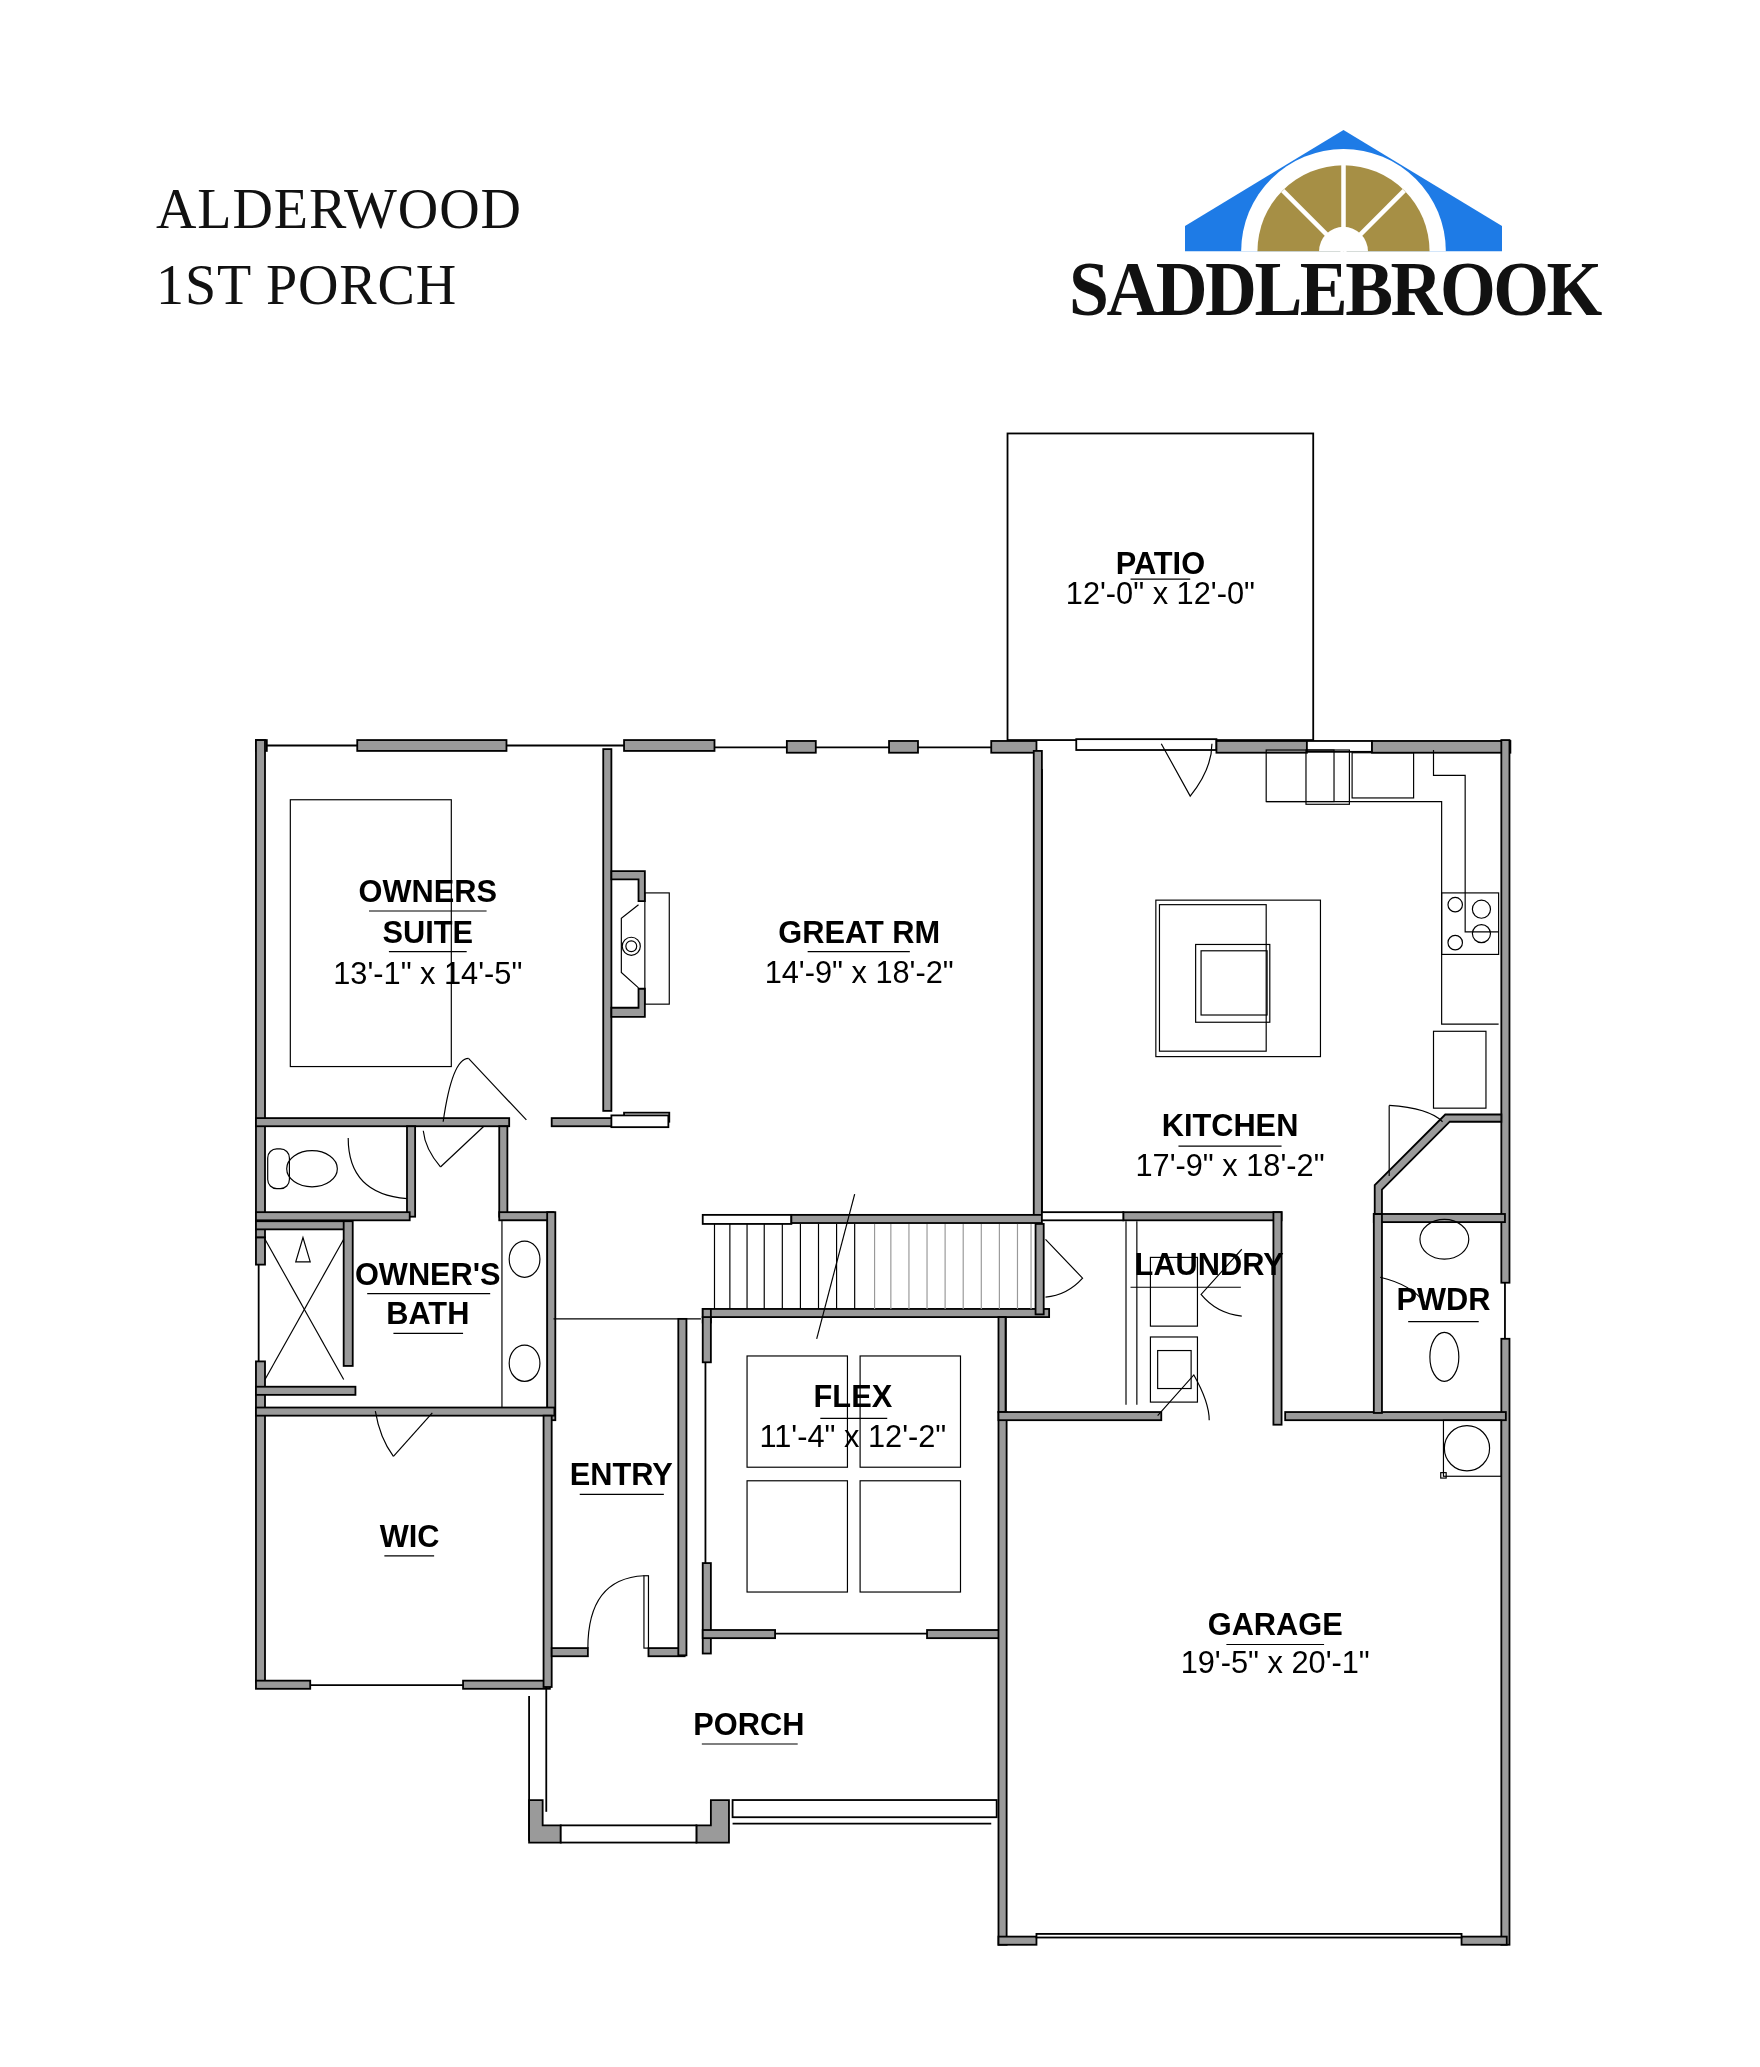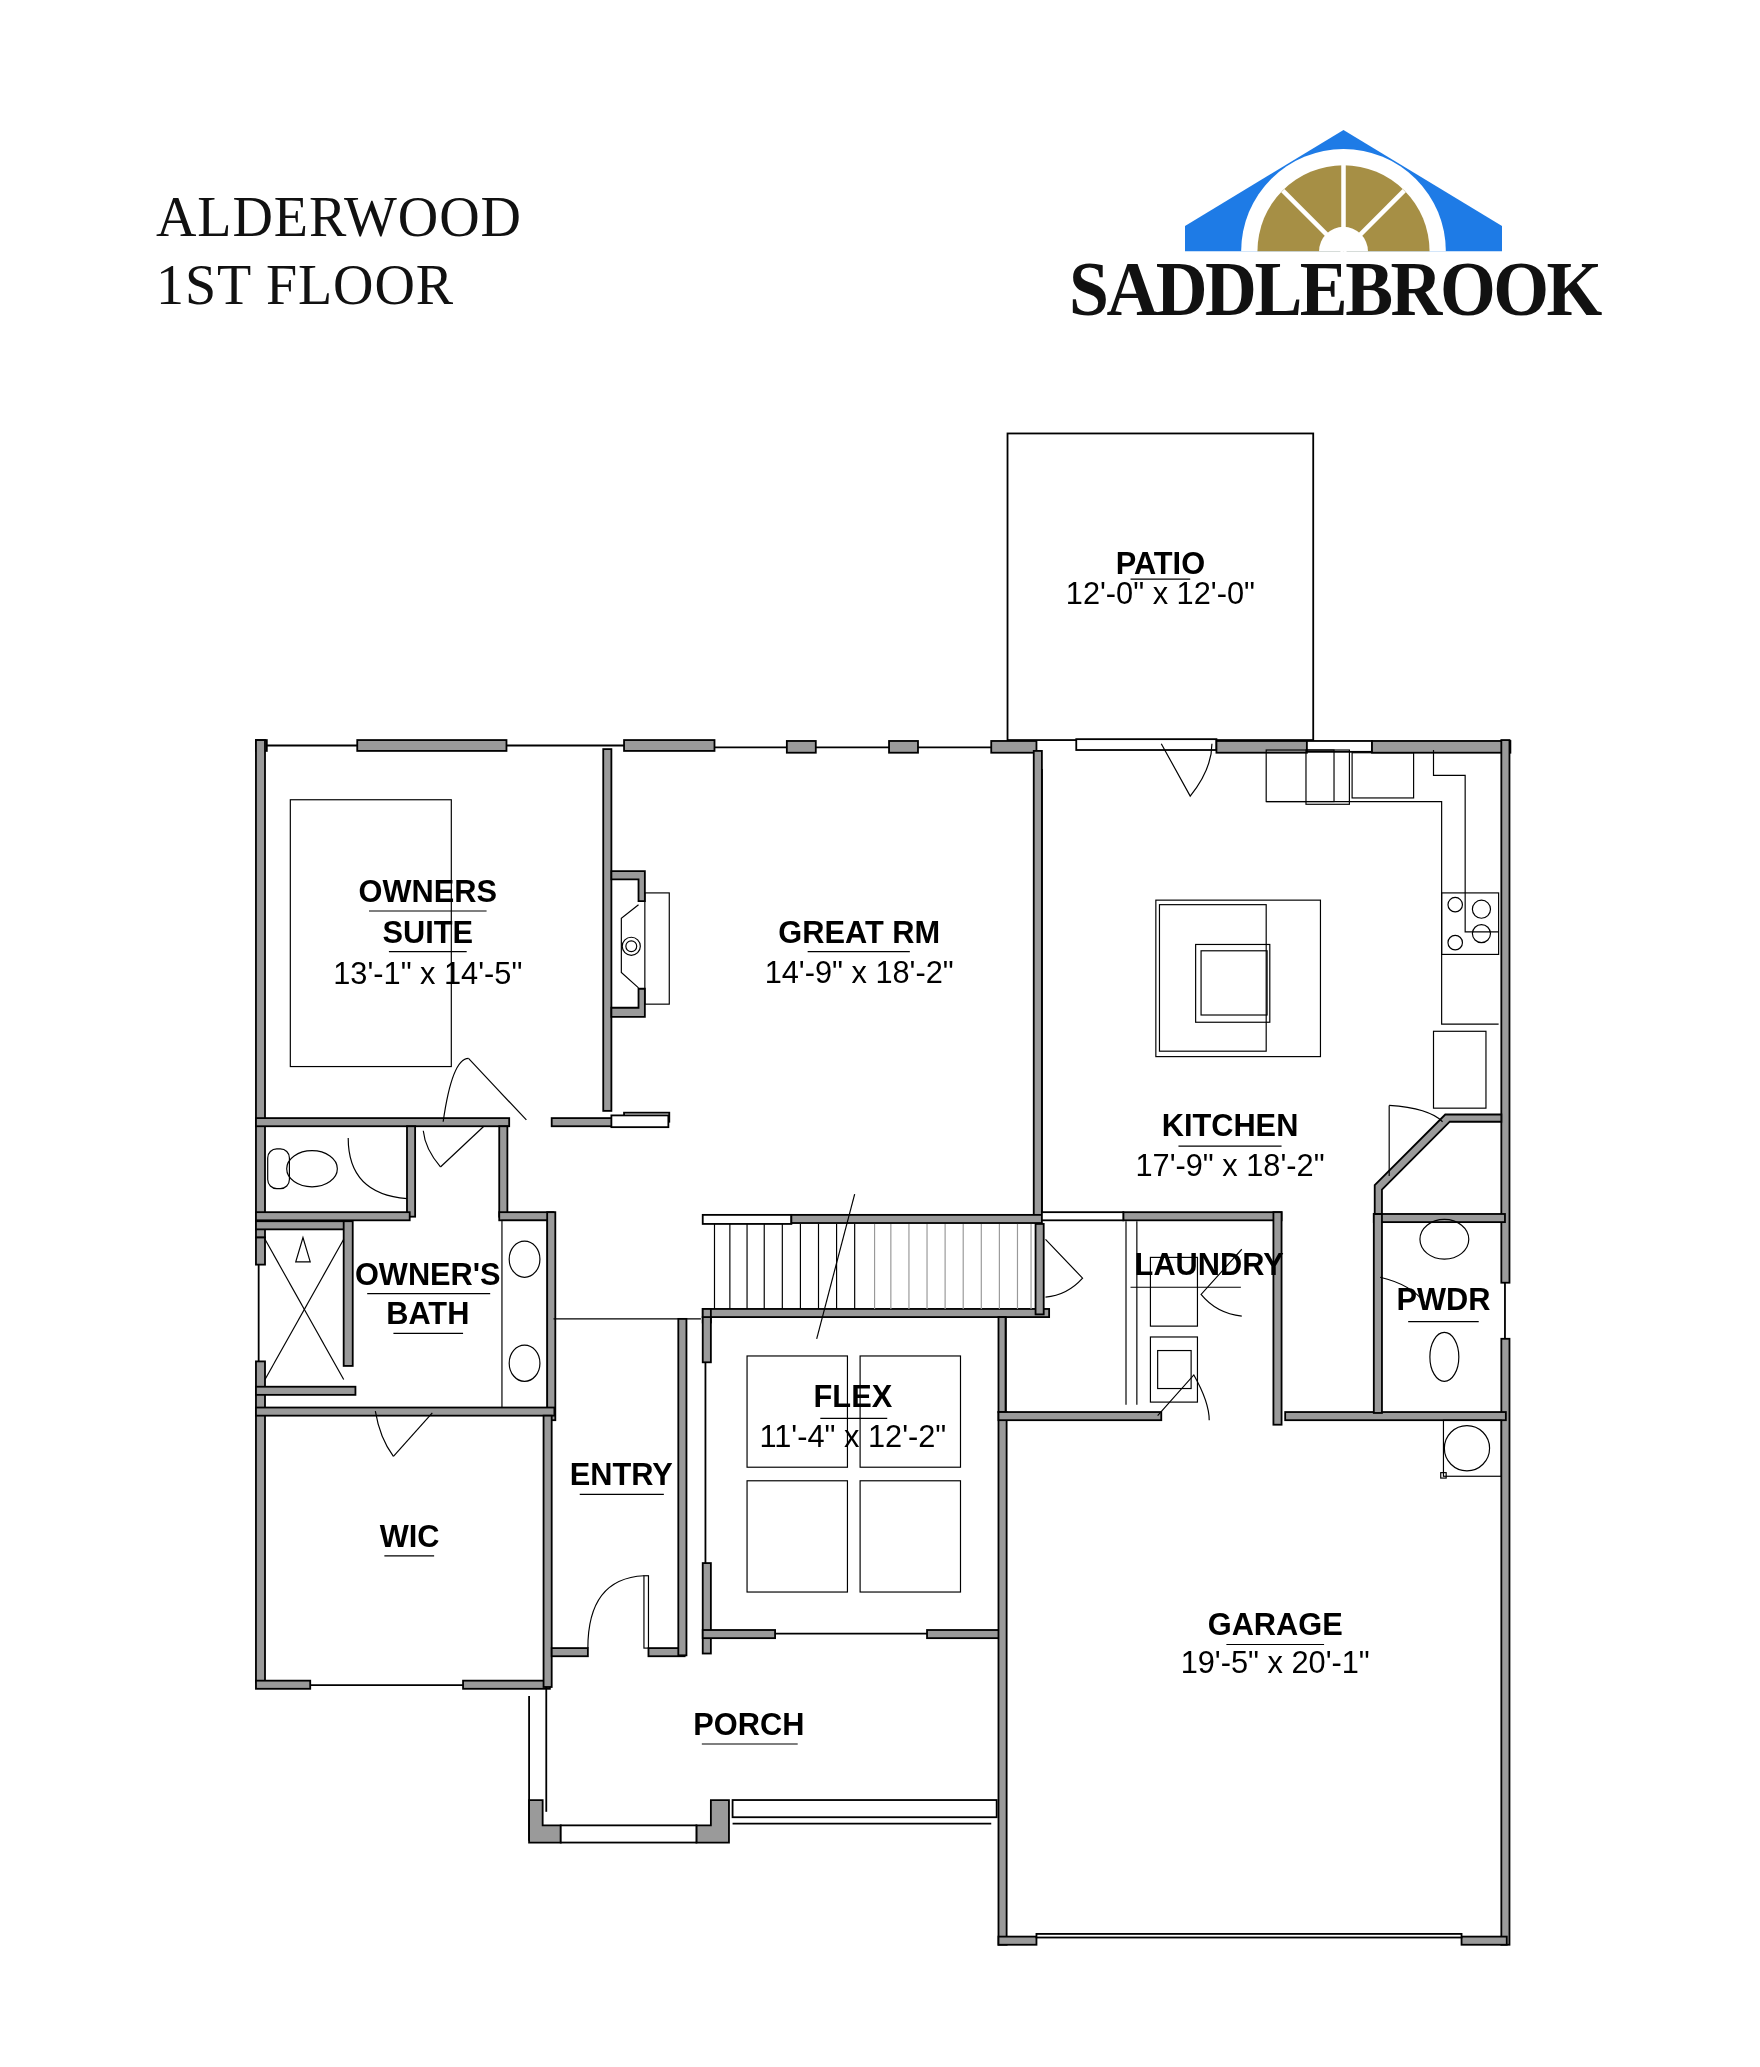--- a/index.html
+++ b/index.html
@@ -24,22 +24,22 @@
     font-size: 34px; text-anchor: middle; font-weight: bold;
   }
   .dim {
     font-family: "Liberation Sans", "DejaVu Sans", sans-serif; fill: #000;
     font-size: 34px; text-anchor: middle;
   }
 </style>
 </head>
 <body>
 
-<div class="title" style="top:181px;margin-top:8px;">ALDERWOOD</div>
-<div class="title" style="top:257px;">1ST FLOOR</div>
+<div class="title" style="top:181px;">ALDERWOOD</div>
+<div class="title" style="top:257px;">1ST PORCH</div>
 
 <svg style="position:absolute;left:1185px;top:128px;" width="317" height="127" viewBox="0 0 350 140">
   <polygon points="175,2 350,108 350,136 0,136 0,108" fill="#1e7be6"></polygon>
   <path d="M 62,136 A 113,113 0 0 1 288,136 Z" fill="#ffffff"></path>
   <path d="M 80,136 A 95,95 0 0 1 270,136 Z" fill="#a68f45"></path>
   <g stroke="#ffffff" stroke-width="5">
     <line x1="175" y1="136" x2="175" y2="40"></line>
     <line x1="175" y1="136" x2="108" y2="69"></line>
     <line x1="175" y1="136" x2="242" y2="69"></line>
   </g>

